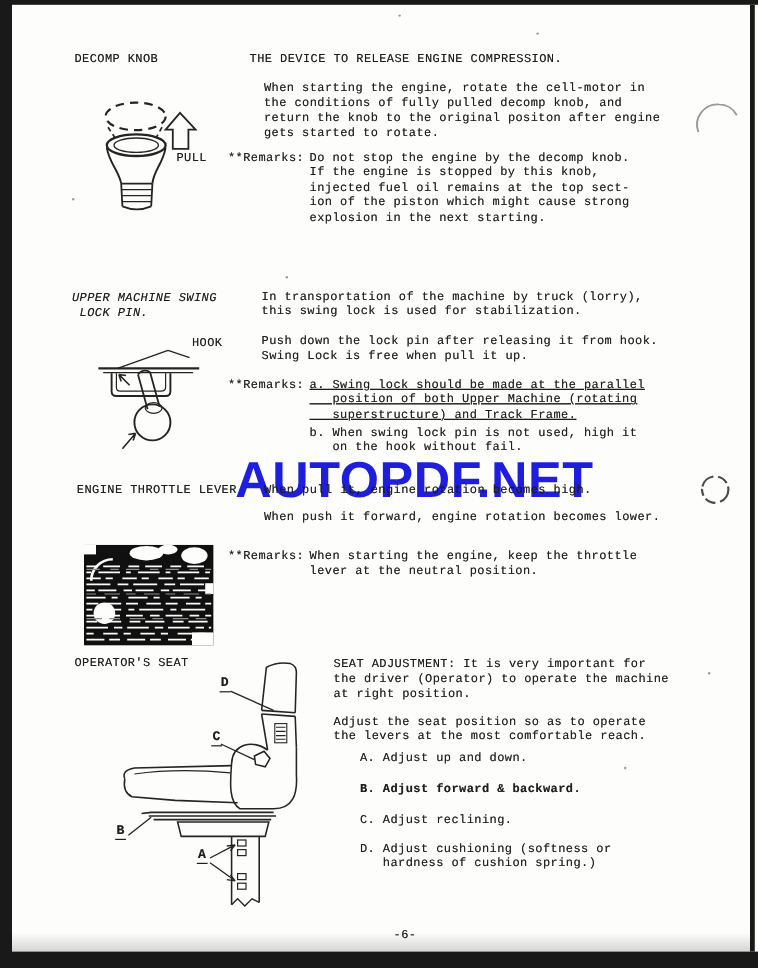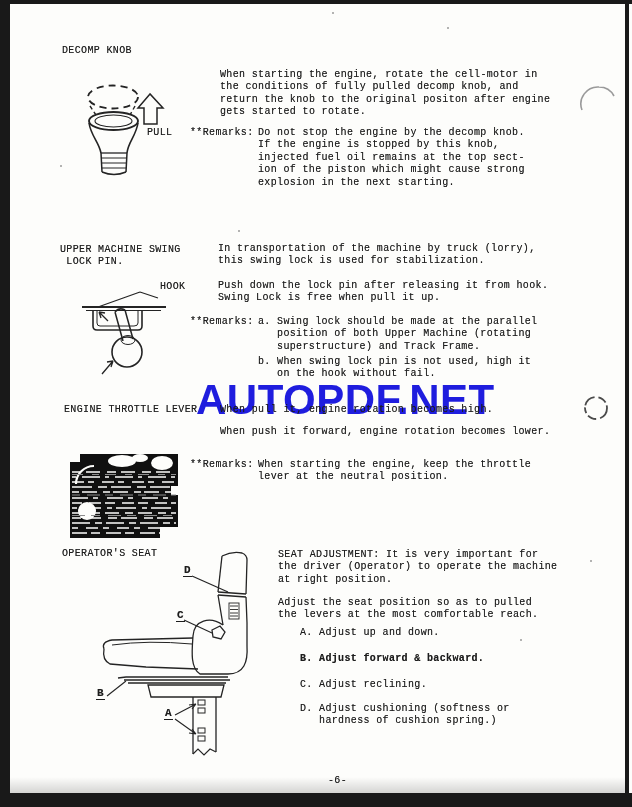--- a/index.html
+++ b/index.html
@@ -50,20 +50,21 @@
   </svg>
 
   <div class="speck" style="left:332px;top:12px;width:2px;height:2px;"></div>
   <div class="speck" style="left:447px;top:27px;width:2px;height:2px;"></div>
   <div class="speck" style="left:238px;top:230px;width:2px;height:2px;"></div>
   <div class="speck" style="left:60px;top:165px;width:2px;height:2px;"></div>
   <div class="speck" style="left:520px;top:639px;width:2px;height:2px;"></div>
   <div class="speck" style="left:590px;top:560px;width:2px;height:2px;"></div>
 
   <div class="txt" style="left:62px;top:45px;">DECOMP KNOB</div>
+  <div class="txt" style="left:208px;top:45px;">THE DEVICE TO RELEASE ENGINE COMPRESSION.</div>
   <div class="txt" style="left:220px;top:69px;">When starting the engine, rotate the cell-motor in
 the conditions of fully pulled decomp knob, and
 return the knob to the original positon after engine
 gets started to rotate.</div>
   <div class="txt" style="left:147px;top:127px;">PULL</div>
   <div class="txt" style="left:190px;top:127px;">**Remarks:</div>
   <div class="txt" style="left:258px;top:127px;">Do not stop the engine by the decomp knob.
 If the engine is stopped by this knob,
 injected fuel oil remains at the top sect-
 ion of the piston which might cause strong
@@ -79,29 +80,29 @@
       <path d="M 19,45 C 21,58 29,64 31,75" stroke-width="1.6"></path>
       <path d="M 68,45 C 66,58 58,64 57,75" stroke-width="1.6"></path>
       <path d="M 31,75 L 57,75" stroke-width="1.3"></path>
       <path d="M 31,75 L 32,94 M 57,75 L 56,94" stroke-width="1.5"></path>
       <path d="M 31.5,80 H 56.5 M 32,85 H 56 M 32,90 H 56" stroke-width="1.2"></path>
       <path d="M 32,94 Q 44,99 56,94" stroke-width="1.5"></path>
       <path d="M 80,16 L 68,30 L 74,30 L 74,46 L 87,46 L 87,30 L 93,30 Z" stroke-width="1.5"></path>
     </g>
   </svg>
 
-  <div class="txt" style="left:60px;top:244px;">UPPER MACHINE SWING
+  <div class="txt" style="left:60px;top:244px;font-style:italic;">UPPER MACHINE SWING
  LOCK PIN.</div>
   <div class="txt" style="left:218px;top:243px;">In transportation of the machine by truck (lorry),
 this swing lock is used for stabilization.</div>
   <div class="txt" style="left:218px;top:280px;">Push down the lock pin after releasing it from hook.
 Swing Lock is free when pull it up.</div>
   <div class="txt" style="left:119px;top:281px;margin-left:41px;">HOOK</div>
   <div class="txt" style="left:190px;top:316px;">**Remarks:</div>
-  <div class="txt" style="left:258px;top:316px;">a. Swing lock should be made at the parallel
+  <div class="txt" style="left:258px;top:316px;text-decoration:underline;">a. Swing lock should be made at the parallel
    position of both Upper Machine (rotating
    superstructure) and Track Frame.</div>
   <div class="txt" style="left:258px;top:356px;">b. When swing lock pin is not used, high it
    on the hook without fail.</div>
 
   <svg class="figure" style="left:78px;top:288px;" width="100" height="105" viewBox="0 0 100 105">
     <g fill="none" stroke="#242424">
       <path d="M 62,4 L 20,19 M 62,4 L 80,10" stroke-width="1.2"></path>
       <path d="M 4,19 L 88,19" stroke-width="2"></path>
       <path d="M 8,22.5 L 83,22.5" stroke-width="1"></path>
@@ -155,21 +156,21 @@
       <path d="M 2,20.5 H 106" stroke-dasharray="11 9 7 6"></path>
       <path d="M 2,41 H 106" stroke-dasharray="8 7 13 5"></path>
       <path d="M 2,61.5 H 106" stroke-dasharray="13 6 9 8"></path>
     </g>
   </svg>
 
   <div class="txt" style="left:62px;top:548px;">OPERATOR'S SEAT</div>
   <div class="txt" style="left:278px;top:549px;">SEAT ADJUSTMENT: It is very important for
 the driver (Operator) to operate the machine
 at right position.</div>
-  <div class="txt" style="left:278px;top:597px;">Adjust the seat position so as to pulled
+  <div class="txt" style="left:278px;top:597px;">Adjust the seat position so as to operate
 the levers at the most comfortable reach.</div>
   <div class="txt" style="left:300px;top:627px;">A. Adjust up and down.</div>
   <div class="txt" style="left:300px;top:653px;font-weight:bold;">B. Adjust forward &amp; backward.</div>
   <div class="txt" style="left:300px;top:679px;">C. Adjust reclining.</div>
   <div class="txt" style="left:300px;top:703px;">D. Adjust cushioning (softness or
    hardness of cushion spring.)</div>
 
   <svg class="figure" style="left:88px;top:550px;" width="178" height="225" viewBox="0 0 178 225">
     <g fill="none" stroke="#242424" stroke-width="1.3">
 

